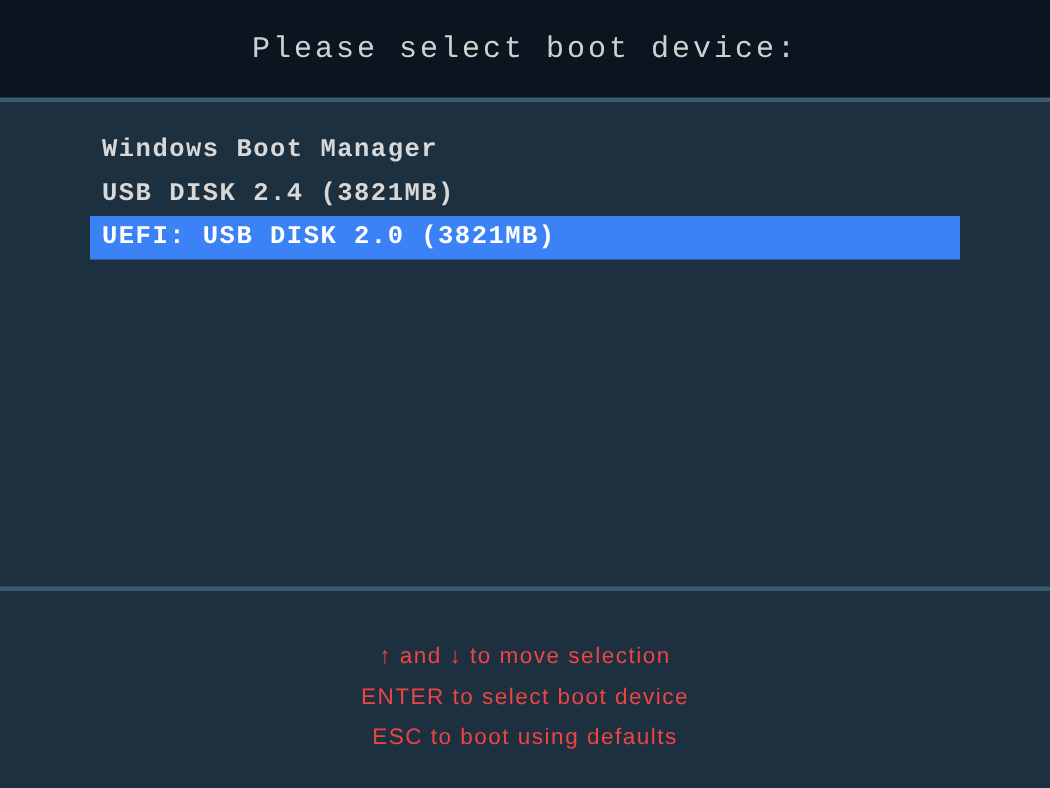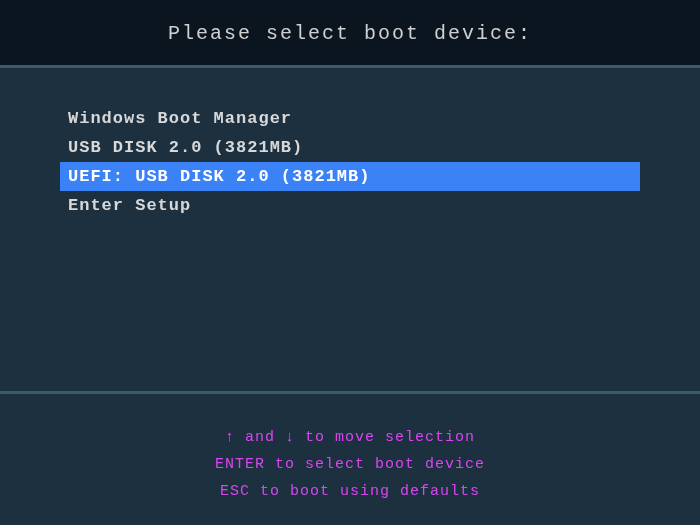--- a/index.html
+++ b/index.html
@@ -42,21 +42,21 @@
     .header-title {
       font-family: 'Courier New', Courier, monospace;
       font-size: 20px;
       color: #d0d0d0;
       letter-spacing: 2px;
       font-weight: normal;
     }
 
     .menu-area {
       width: 100%;
-      padding: 36px 60px 12px 60px;
+      padding: 18px 60px 12px 60px;
       position: relative;
       z-index: 1;
       background: #1c3040;
       flex: 1;
       display: flex;
       flex-direction: column;
       justify-content: flex-start;
     }
 
     .menu-item {
@@ -78,23 +78,23 @@
     .instructions-area {
       width: 100%;
       padding: 30px 60px 20px 60px;
       position: relative;
       z-index: 1;
       background: #1c3040;
       text-align: center;
     }
 
     .instruction-line {
-      font-family: Liberation Mono, monospace;
+      font-family: Liberation Sans, sans-serif;
       font-size: 15px;
-      color: #d946ef;
+      color: #ef4444;
       letter-spacing: 1px;
       line-height: 1.8;
       font-weight: normal;
     }
 
     .border-top {
       width: 100%;
       height: 3px;
       background: #3a5a70;
       position: relative;
@@ -114,23 +114,22 @@
 
 <div class="screen">
   <div class="header-area">
     <span class="header-title">Please select boot device:</span>
   </div>
 
   <div class="border-top"></div>
 
   <div class="menu-area">
     <div class="menu-item">Windows Boot Manager</div>
-    <div class="menu-item"> USB DISK 2.0  (3821MB)</div>
+    <div class="menu-item"> USB DISK 2.4  (3821MB)</div>
     <div class="menu-item selected">UEFI:  USB DISK 2.0 (3821MB)</div>
-    <div class="menu-item">Enter Setup</div>
   </div>
 
   <div class="border-bottom"></div>
 
   <div class="instructions-area">
     <div class="instruction-line">↑ and ↓ to move selection</div>
     <div class="instruction-line">ENTER to select boot device</div>
     <div class="instruction-line"> ESC to boot using defaults</div>
   </div>
 </div>

